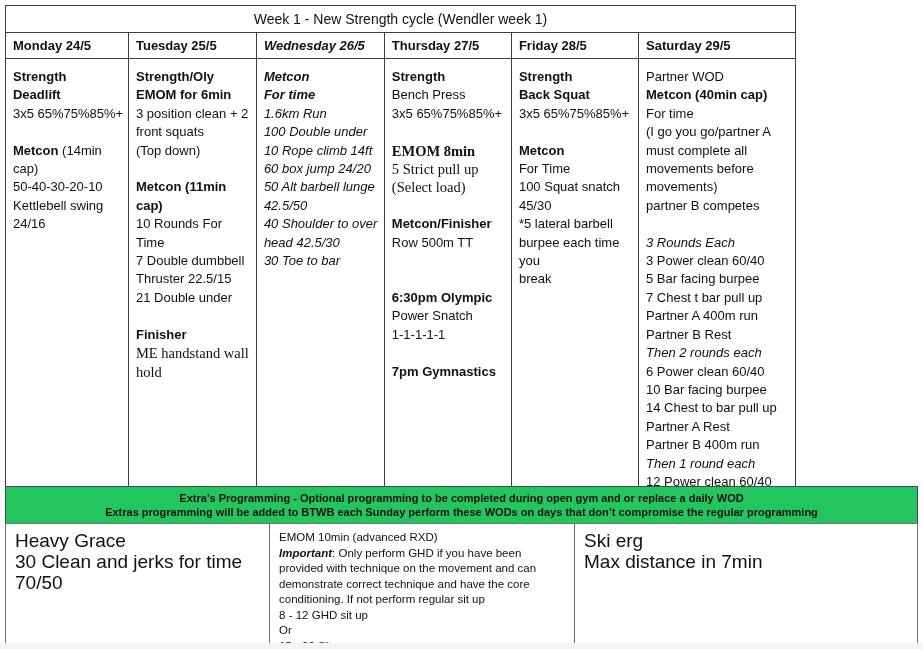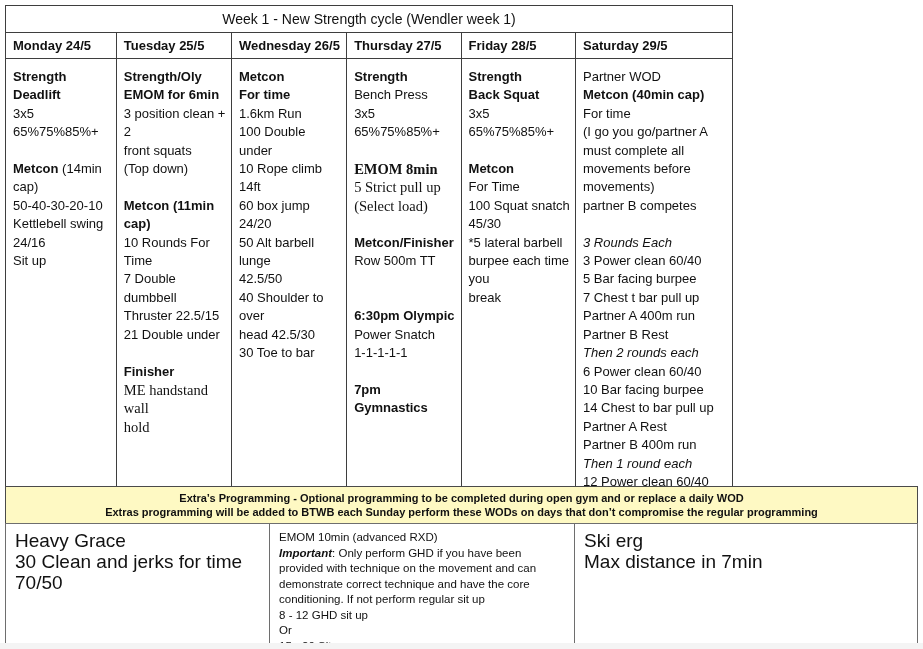--- a/index.html
+++ b/index.html
@@ -5,44 +5,44 @@
   html,body{margin:0;padding:0;}
   body{
     width:923px;height:649px;position:relative;background:#ffffff;
     font-family:"Liberation Sans",sans-serif;color:#111;
     -webkit-font-smoothing:antialiased;
   }
   .page{position:absolute;inset:0;background:#ffffff;overflow:hidden;}
 
   
   .main-table{
-    position:absolute;left:5px;top:5px;width:728px;
+    position:absolute;left:5px;top:5px;width:791px;
     border:1px solid #3e3e3e;box-sizing:border-box;background:#fff;
   }
   .title-row{
     height:26px;border-bottom:1px solid #3e3e3e;
     display:flex;align-items:center;justify-content:center;
     font-size:14px;
   }
   .header-row{display:flex;border-bottom:1px solid #3e3e3e;}
   .header-cell{
     box-sizing:border-box;border-right:1px solid #3e3e3e;
     height:25px;display:flex;align-items:center;
     padding-left:7px;font-weight:bold;font-size:13px;
   }
   .header-cell:last-child{border-right:none;}
-  .body-row{display:flex;min-height:395px;}
+  .body-row{display:flex;min-height:395px;justify-content:flex-end;}
   .day-cell{
     box-sizing:border-box;border-right:1px solid #3e3e3e;
     padding:9px 4px 6px 7px;font-size:13px;line-height:18.4px;
   }
   .day-cell:last-child{border-right:none;}
   .col-0{width:147px;}
   .col-1{width:153px;}
-  .col-2{width:153px;}
+  .col-2{width:153px;font-style:italic;}
   .col-3{width:152px;}
   .col-4{width:152px;}
   .col-5{width:156px;flex:1 0 auto;}
 
   .line{min-height:18.4px;}
   .line.bold,.sp-bold{font-weight:bold;}
   .line.italic,.sp-italic{font-style:italic;}
   .line.serif{font-family:"Liberation Serif",serif;font-size:14.5px;}
 
   
@@ -88,21 +88,20 @@
 
     <div class="body-row">
       <div class="day-cell col-0">
           <div class="line bold">Strength</div>
           <div class="line bold">Deadlift</div>
           <div class="line">3x5 65%75%85%+</div>
           <div class="line">&nbsp;</div>
           <div class="line"><span class="sp-bold ">Metcon</span><span class=""> (14min cap)</span></div>
           <div class="line">50-40-30-20-10</div>
           <div class="line">Kettlebell swing 24/16</div>
-          <div class="line">Sit up</div>
         </div>
       <div class="day-cell col-1">
           <div class="line bold">Strength/Oly</div>
           <div class="line bold">EMOM for 6min</div>
           <div class="line">3 position clean + 2</div>
           <div class="line">front squats</div>
           <div class="line">(Top down)</div>
           <div class="line">&nbsp;</div>
           <div class="line bold">Metcon (11min cap)</div>
           <div class="line">10 Rounds For Time</div>
@@ -183,21 +182,21 @@
           <div class="line">Partner B 400m run</div>
           <div class="line italic">Then 1 round each</div>
           <div class="line">12 Power clean 60/40</div>
           <div class="line">20 Bar facing burpee</div>
           <div class="line">24 Chest to bar pull up</div>
         </div>
     </div>
   </div>
 
   <div class="extras">
-    <div class="extras-banner" style="background: #fef9c3;">
+    <div class="extras-banner" style="background: #22c55e;">
       <div>Extra’s Programming - Optional programming to be completed during open gym and or replace a daily WOD</div>
       <div>Extras programming will be added to BTWB each Sunday perform these WODs on days that don’t compromise the regular programming</div>
     </div>
     <div class="extras-body">
       <div class="extras-cell xcol-0">
           <div class="line serif">Heavy Grace</div>
           <div class="line serif">30 Clean and jerks for time 70/50</div>
         </div>
       <div class="extras-cell xcol-1">
           <div class="line">EMOM 10min (advanced RXD)</div>

